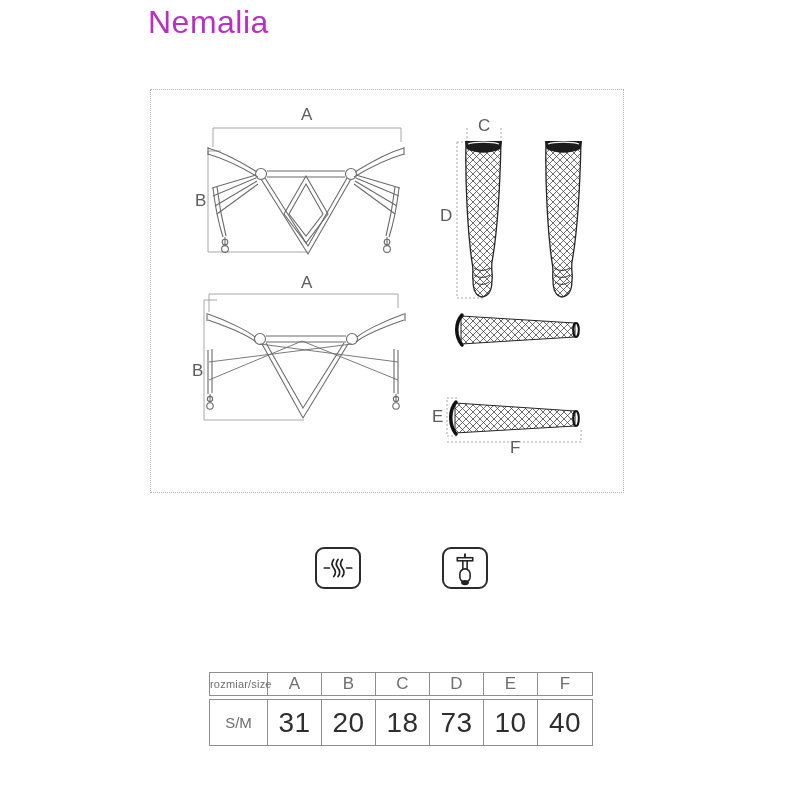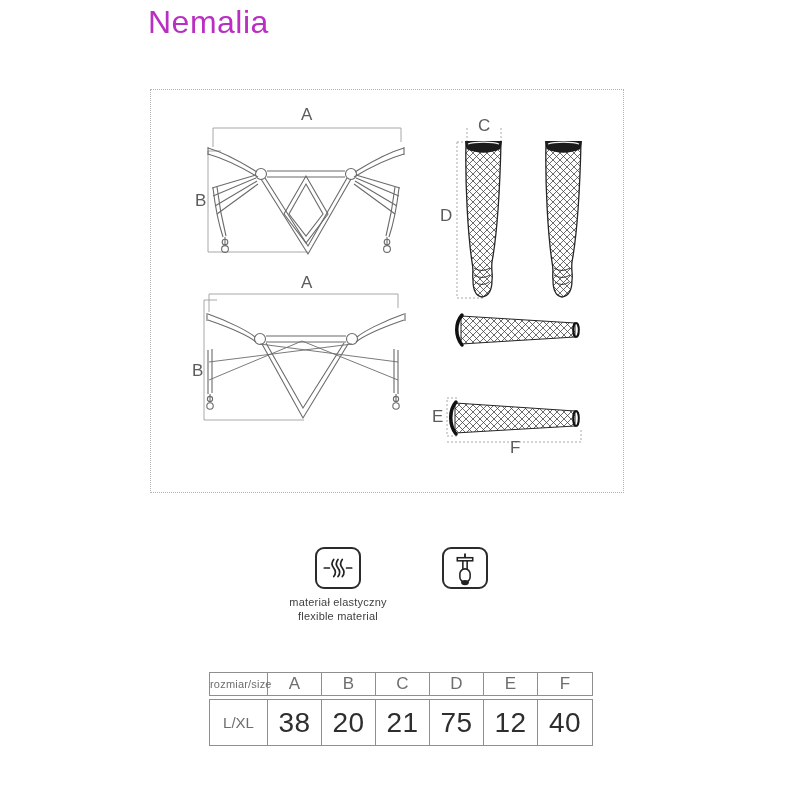--- a/index.html
+++ b/index.html
@@ -151,24 +151,20 @@
 <div class="feature" style="left:273px;top:547px;">
   <div class="feature-icon">
     <svg width="40" height="36" viewBox="0 0 46 42">
       <g stroke="#222" stroke-width="2" fill="none" stroke-linecap="round">
         <path d="M7,21 H13 M33,21 H39"></path>
         <path d="M18,11 q-4,5 0,10 q4,5 0,10"></path>
         <path d="M23,11 q-4,5 0,10 q4,5 0,10"></path>
         <path d="M28,11 q-4,5 0,10 q4,5 0,10"></path>
       </g>
     </svg>
-  </div>
-  <div class="feature-caption">
-    <div>materiał elastyczny</div>
-    <div>flexible material</div>
   </div>
 </div>
 
 <div class="feature" style="left:400px;top:547px;">
   <div class="feature-icon">
     <svg width="38" height="36" viewBox="0 0 44 42">
       <g stroke="#222" stroke-width="1.8" fill="#fff">
         <path d="M22,4 V9" fill="none" stroke-width="2.2"></path>
         <rect x="13" y="9" width="18" height="3.6"></rect>
         <rect x="19.5" y="12.6" width="5" height="13"></rect>
@@ -206,24 +202,24 @@
     <colgroup>
         <col style="width:58px">
         <col style="width:54px">
         <col style="width:54px">
         <col style="width:54px">
         <col style="width:54px">
         <col style="width:54px">
         <col style="width:55px">
       </colgroup>
     <tbody>
-    <tr>
-      <td class="rowlabel">L/XL</td>
-      <td class="num">38</td>
+        <tr>
+      <td class="rowlabel">S/M</td>
+      <td class="num">31</td>
       <td class="num">20</td>
-      <td class="num">21</td>
-      <td class="num">75</td>
-      <td class="num">12</td>
+      <td class="num">18</td>
+      <td class="num">73</td>
+      <td class="num">10</td>
       <td class="num">40</td>
     </tr>
   </tbody>
     </table>
 </div>
 
 </body></html>

